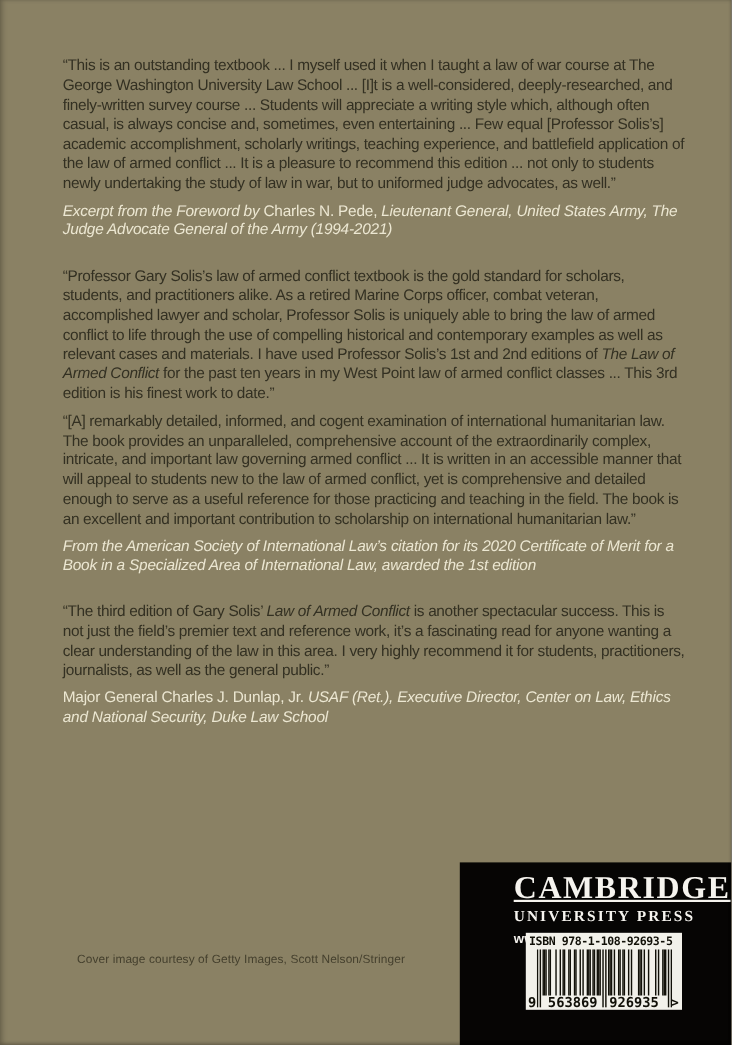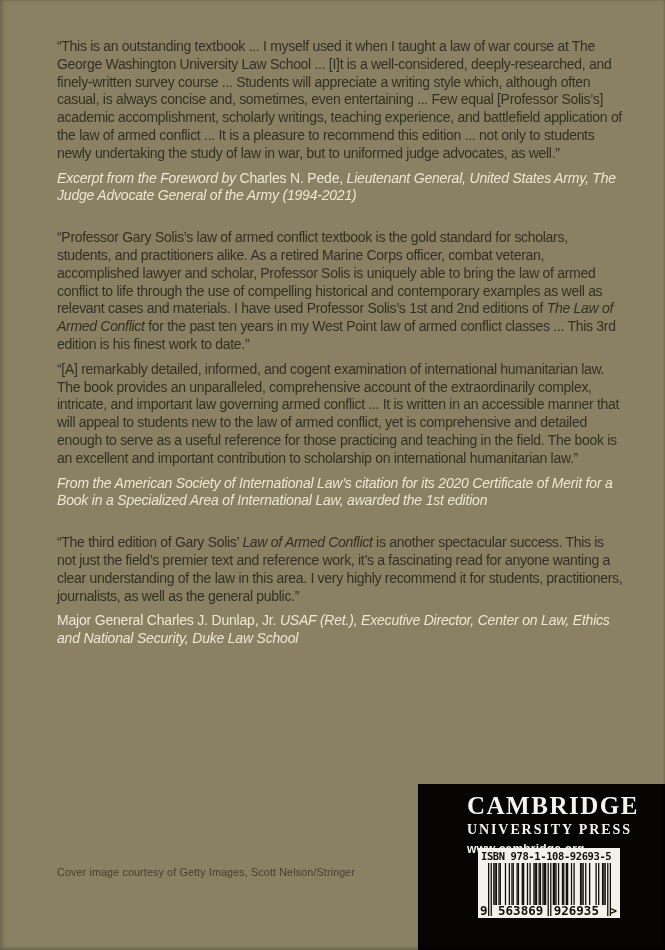--- a/index.html
+++ b/index.html
@@ -8,43 +8,43 @@
   }
   html,body{margin:0;padding:0;background:#777;}
   .cover{
     position:relative;width:665px;height:950px;background:var(--bg);
     font-family:"Liberation Sans",sans-serif;overflow:hidden;
   }
   .cover::after{
     content:"";position:absolute;inset:0;pointer-events:none;
     box-shadow:inset 3px 0 4px rgba(0,0,0,.16), inset -1px 0 2px rgba(0,0,0,.10), inset 0 -2px 3px rgba(0,0,0,.14);
   }
-  .quotes{position:absolute;left:57px;top:38px;width:568px;}
+  .quotes{position:absolute;left:57px;top:51px;width:568px;}
   .quote{
     margin:0 0 7px;color:var(--quote);font-size:14px;line-height:17.8px;
     letter-spacing:-0.3px;
   }
   .attr{
     margin:0 0 24px;color:var(--attr);font-size:14px;line-height:17.8px;
     letter-spacing:-0.2px;
   }
   .s-i{font-style:italic;}
   .s-b{font-weight:normal;font-style:normal;margin-top:44px;}
   .credits{
-    position:absolute;left:57px;top:862px;color:var(--credits);
+    position:absolute;left:70px;top:862px;color:var(--credits);
     font-size:10.8px;line-height:20px;letter-spacing:0.1px;
   }
   .publisher{
     position:absolute;left:418px;top:784px;width:247px;height:166px;
     background:var(--panel);color:var(--pubtext);
   }
   .pub-name{margin:9px 0 0 49px;}
   .cambridge{
-    font-family:"Liberation Serif",serif;font-weight:bold;font-size:25px;
-    letter-spacing:1.5px;line-height:1;white-space:nowrap;
+    font-family:"Liberation Serif",serif;font-weight:bold;font-size:29px;
+    letter-spacing:1.5px;line-height:1;white-space:nowrap;text-decoration:underline;
   }
   .univpress{
     font-family:"Liberation Serif",serif;font-weight:bold;font-size:14px;
     letter-spacing:1.9px;margin-top:4px;white-space:nowrap;
   }
   .puburl{font-weight:bold;font-size:12px;margin-top:4px;letter-spacing:0.2px;}
   .barcode{
     position:absolute;left:60px;top:64px;width:142px;height:70px;
     background:var(--bcbg);color:var(--bcink);
   }

